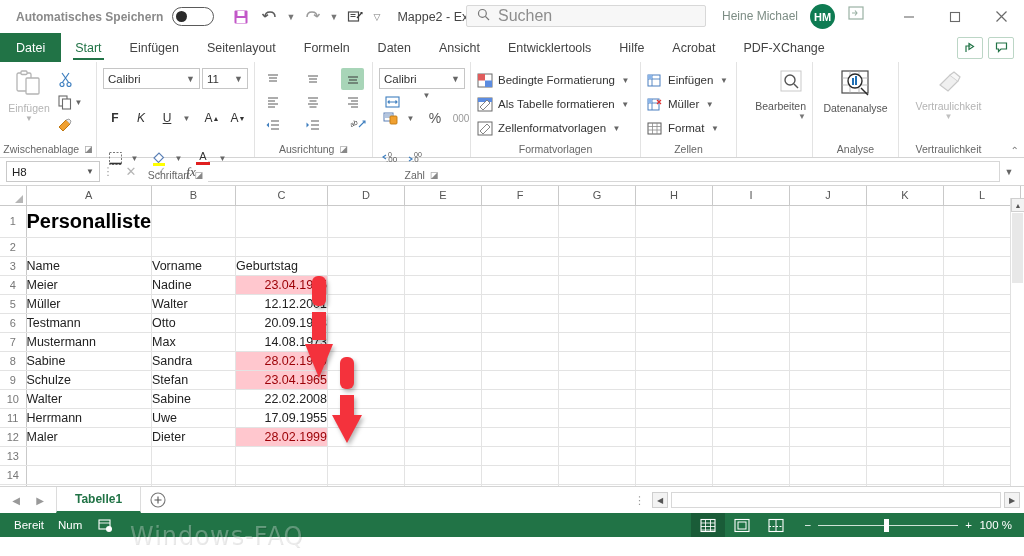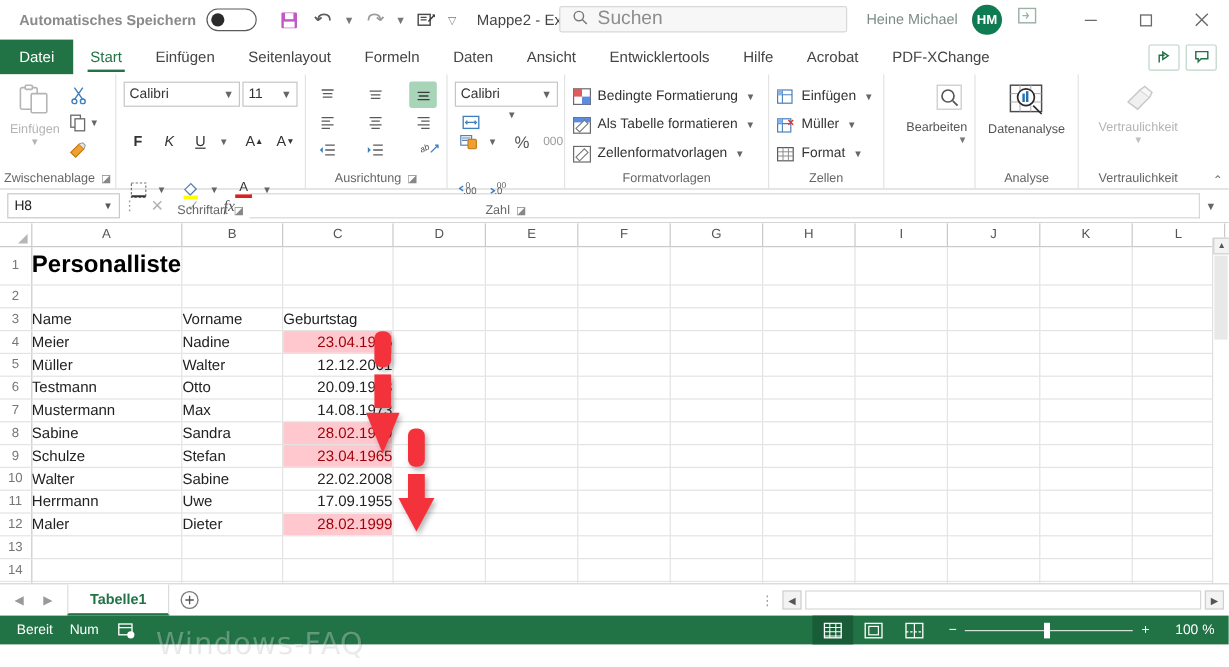--- a/index.html
+++ b/index.html
@@ -220,21 +220,21 @@
     display:flex; align-items:center; font-size:11.5px; position:relative;
   }
   .sb-item { margin-left:14px; }
   .sb-icon { margin-left:16px; display:flex; align-items:center; }
   .sb-right { margin-left:auto; display:flex; align-items:center; padding-right:12px; gap:0; }
   .viewbtn { width:34px; height:24px; display:flex; align-items:center; justify-content:center; }
   .viewbtn.sel { background:#1a5c38; }
   .zoomctl { display:flex; align-items:center; gap:7px; margin-left:12px; }
   .zoomline { width:140px; height:1px; background:#cfe3d6; position:relative; }
   .zoomthumb { position:absolute; left:66px; top:-6px; width:5px; height:13px; background:#fff; }
-  .zoomval { margin-left:14px; min-width:40px; text-align:right; }
+  .zoomval { min-width:40px; text-align:right; }
 
   
   .watermark {
     position:absolute; left:130px; top:522px;
     font-size:24px; font-weight:normal; letter-spacing:1px;
     color:rgba(255,255,255,0.30);
     text-shadow:1px 1px 0 rgba(0,0,0,0.10);
     pointer-events:none; font-family:"DejaVu Sans", sans-serif;
   }
   .vscroll {

